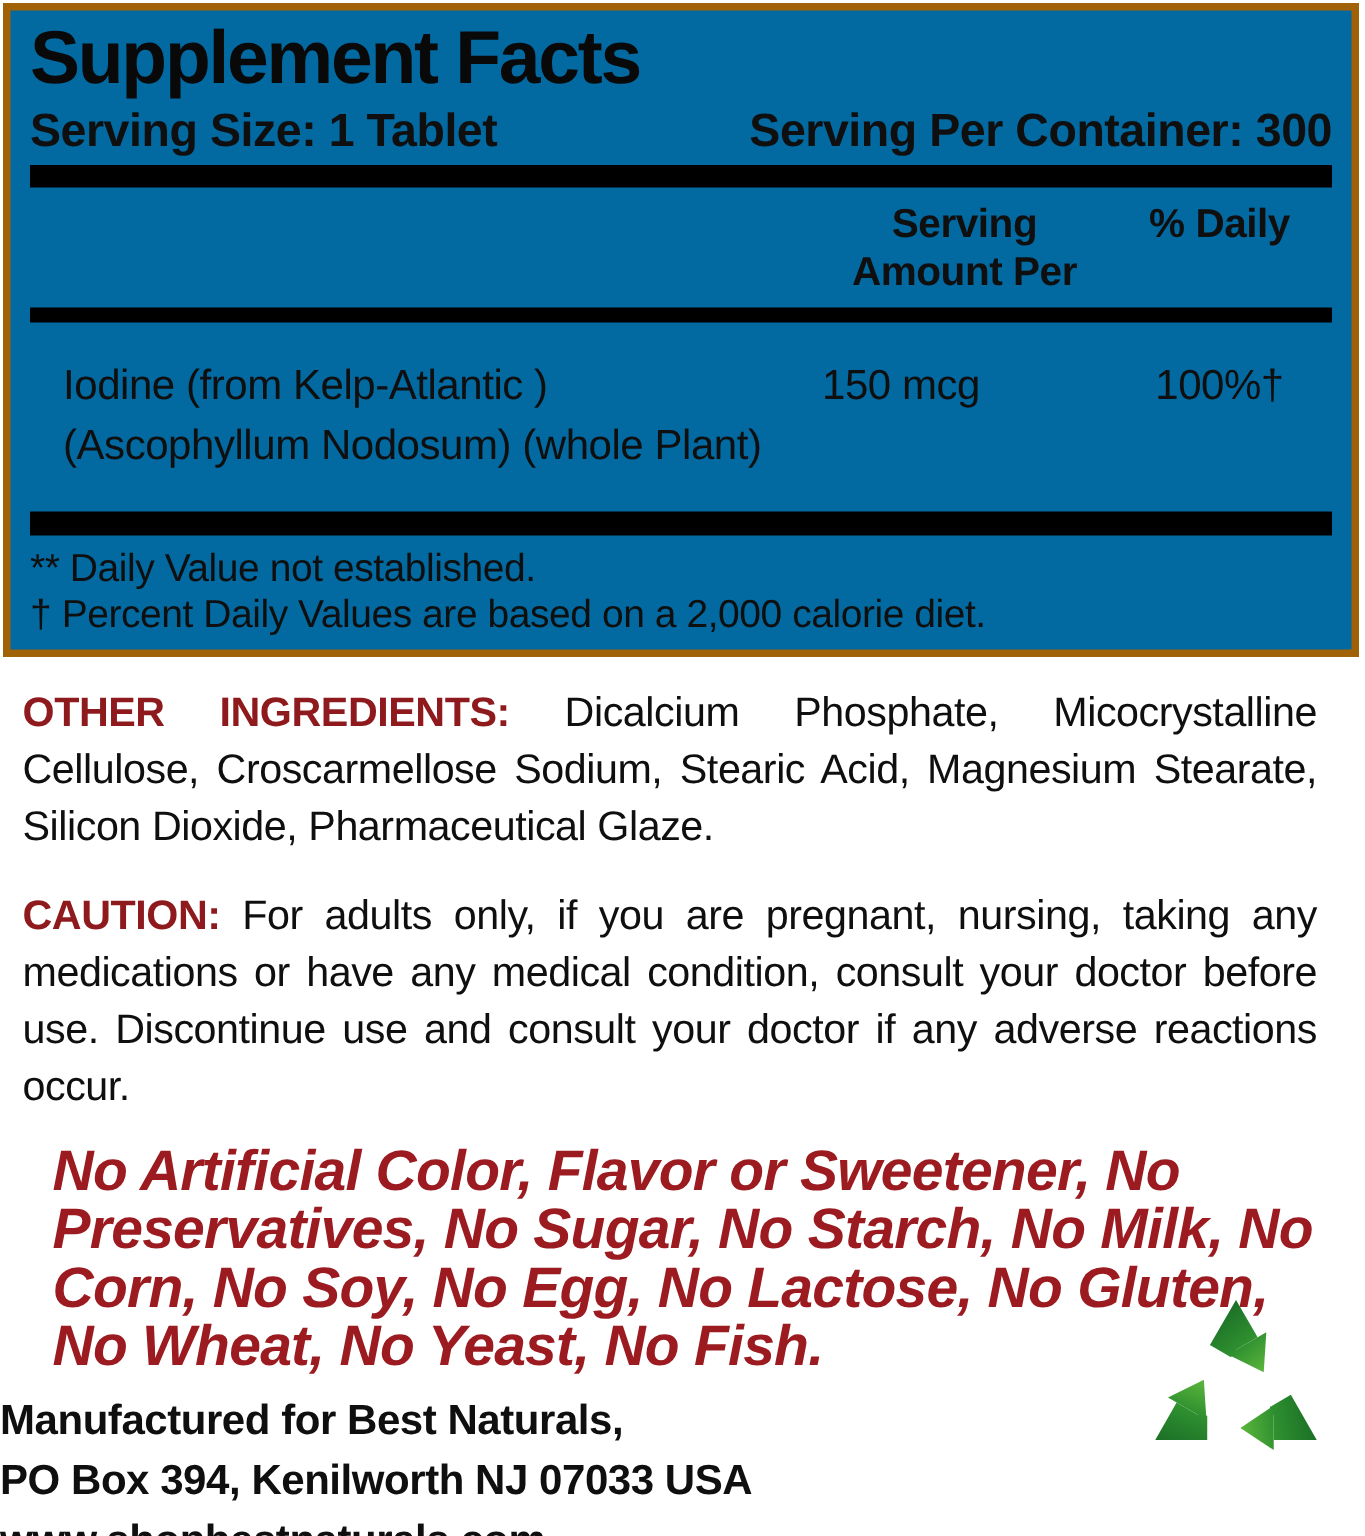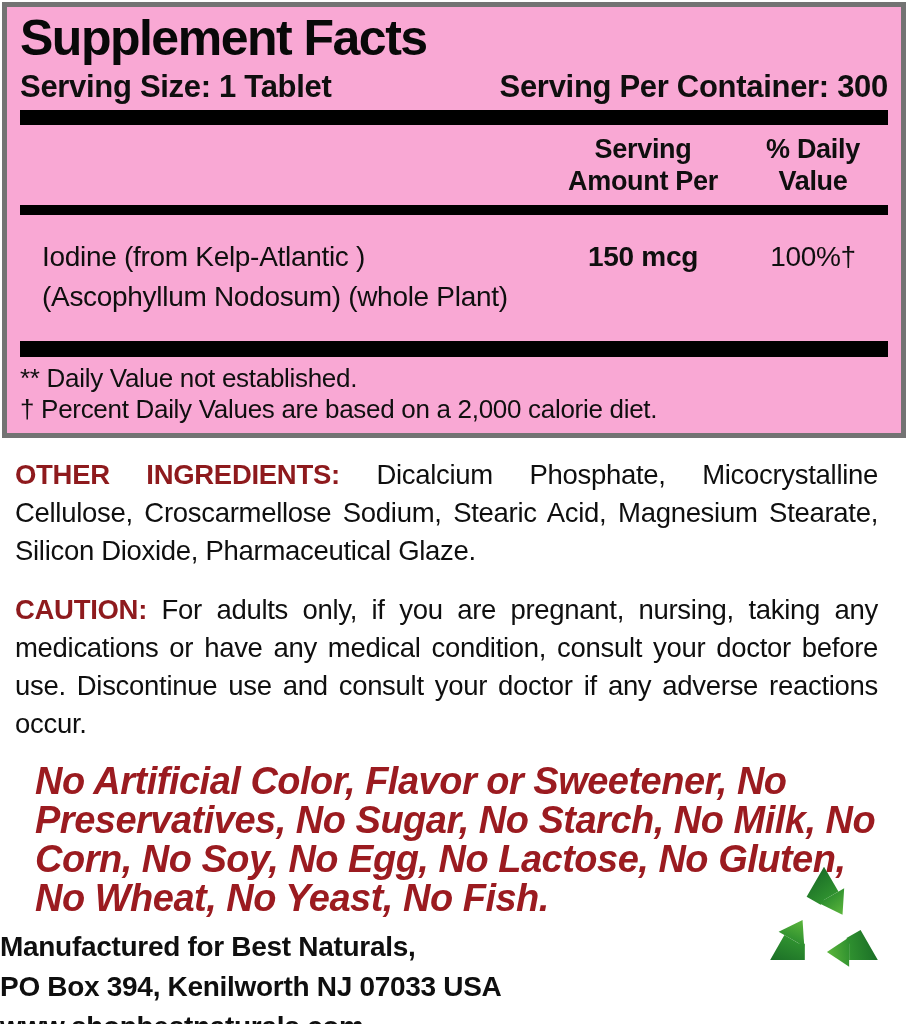--- a/index.html
+++ b/index.html
@@ -6,23 +6,23 @@
   html,body { background:#ffffff; }
   body {
     width:910px; height:1024px; position:relative; overflow:hidden;
     font-family:"Liberation Sans", sans-serif; color:#0f0f0f;
     letter-spacing:-0.3px;
   }
 
   
   .facts-box {
     margin:2px 4px 0 2px;
-    border:5px solid #737373;
+    border:5px solid #a16207;
     padding:0 13px 6px 13px;
-    background:#f9a8d4;
+    background:#0369a1;
   }
   .sf-title {
     font-size:50px; font-weight:800; letter-spacing:-1.5px;
     line-height:54px; margin-top:4px; color:#090909;
   }
   .serving-row {
     display:flex; justify-content:space-between; align-items:flex-end;
     font-size:31px; font-weight:600; line-height:32px;
     margin-top:6px; padding-bottom:7px;
   }
@@ -35,21 +35,21 @@
   .col-amount { width:190px; }
   .col-dv     { width:150px; }
   .header-row { padding:8px 0 8px 0; font-weight:700; font-size:27px; line-height:32px; }
 
   .nutrient-row {
     display:flex; align-items:flex-start;
     padding:22px 0 24px 0;
     font-size:28px; line-height:40px;
   }
   .nutrient-name { flex:1 1 auto; padding-left:22px; }
-  .nutrient-amount { width:190px; text-align:center;font-weight:bold; }
+  .nutrient-amount { width:190px; text-align:left; }
   .nutrient-dv     { width:150px; text-align:center; }
 
   .footnotes { padding:6px 2px 2px 0; font-size:26px; line-height:31px; }
 
   
   .para {
     margin:18px 32px 0 15px;
     font-size:27.5px; line-height:38px;
     text-align:justify;
   }
@@ -92,21 +92,20 @@
 
   <div class="bar bar-thick"></div>
 
   <div class="cols-right header-row">
     <div class="col-amount">
       <div>Serving</div>
       <div>Amount Per</div>
     </div>
     <div class="col-dv">
       <div>% Daily</div>
-      <div>Value</div>
     </div>
   </div>
 
   <div class="bar bar-mid"></div>
 
   <div class="nutrient-row">
     <div class="nutrient-name">
       <div>Iodine (from Kelp-Atlantic )</div>
       <div>(Ascophyllum Nodosum) (whole Plant)</div>
     </div>

